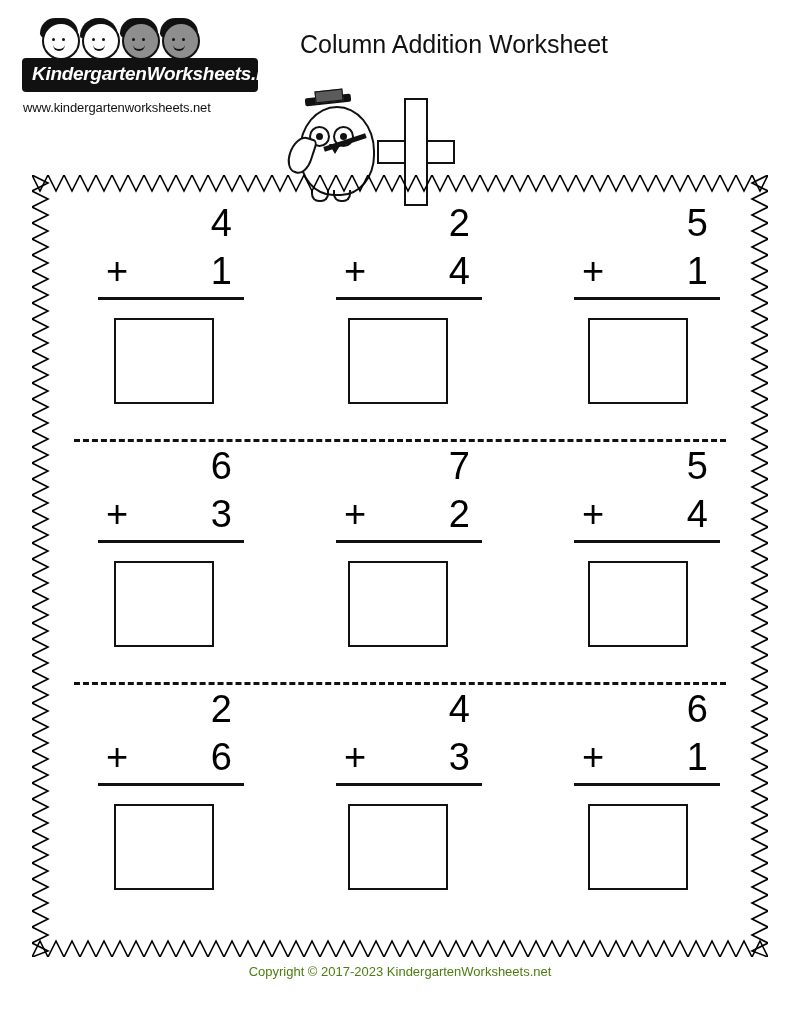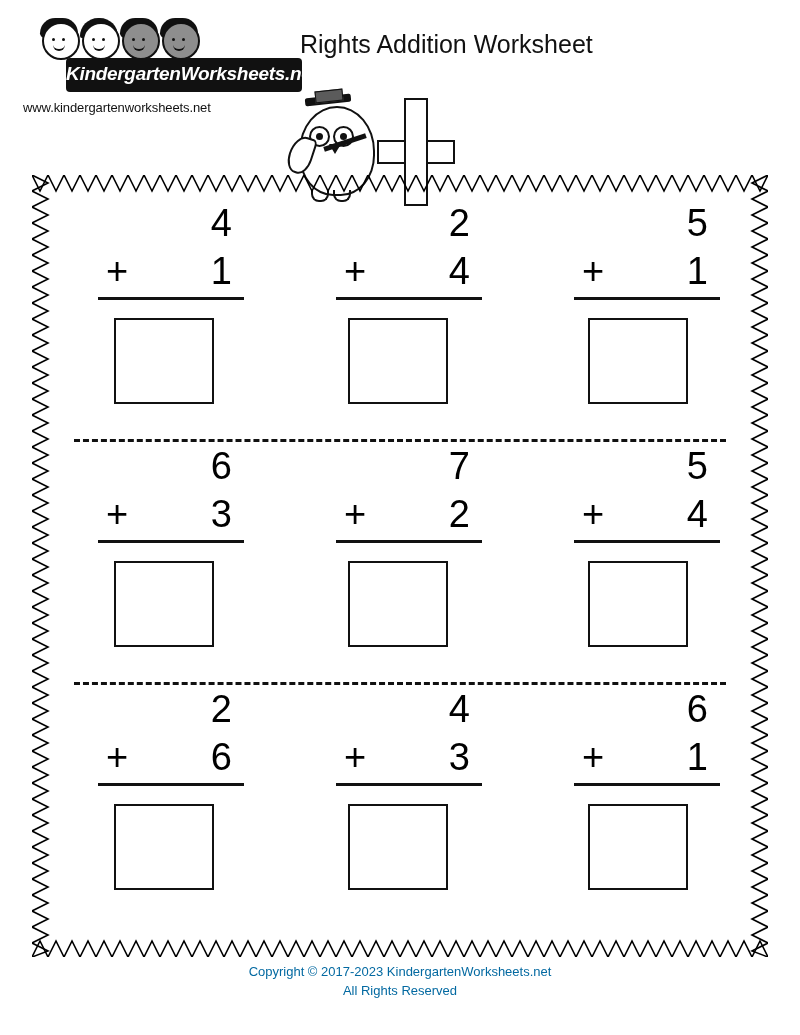--- a/index.html
+++ b/index.html
@@ -80,24 +80,23 @@
   .kid.k3 { left: 80px; }
   .kid.k4 { left: 120px; }
   .kid.k3 .head, .kid.k4 .head { background: #8e8e8e; }
   .kid.k2 .hair { border-radius: 19px 19px 2px 2px; }
 
   .logo-bar {
     position: relative;
     margin-top: -4px;
     background: #111;
     border-radius: 4px;
-    padding: 5px 10px 7px 0;
+    padding: 5px 10px 7px 10px;
     width: 236px;
     box-sizing: border-box;
-    margin-left: 44px;
   }
   .logo-bar .logo-text {
     color: #fff;
     font-size: 19px;
     font-weight: bold;
     font-style: italic;
     letter-spacing: -0.3px;
     white-space: nowrap;
   }
   .logo-url {
@@ -336,21 +335,21 @@
   .problem.p3 .answer-box { margin-left: 50px; }
 
   
   .footer {
     position: absolute;
     left: 0;
     right: 0;
     top: 962px;
     text-align: center;
     font-size: 13px;
-    color: #0369a1;
+    color: #4d7c0f;
     line-height: 19px;
   }
 </style>
 </head>
 <body>
 
 <div class="header">
 
   <div class="logo-block">
     <div class="kids-row">
@@ -382,21 +381,21 @@
           <div class="eye r"></div>
           <div class="smile"></div>
       </div>
     </div>
     <div class="logo-bar">
       <div class="logo-text">KindergartenWorksheets.net</div>
     </div>
     <div class="logo-url">www.kindergartenworksheets.net</div>
   </div>
 
-  <div class="title">Rights Addition Worksheet</div>
+  <div class="title">Column Addition Worksheet</div>
 
 
   <div class="mascot">
     <div class="plus-sign">
       <div class="bar-h"></div>
       <div class="bar-v"></div>
       <div class="cover-h"></div>
     </div>
     <div class="owl-body"></div>
     <div class="owl-cap"></div>
@@ -525,14 +524,13 @@
         <div class="rule"></div>
         <div class="answer-box"></div>
       </div>
     </div>
 
   </div>
 </div>
 
 <div class="footer">
   <div>Copyright © 2017-2023 KindergartenWorksheets.net</div>
-  <div>All Rights Reserved</div>
 </div>
 
 </body></html>

